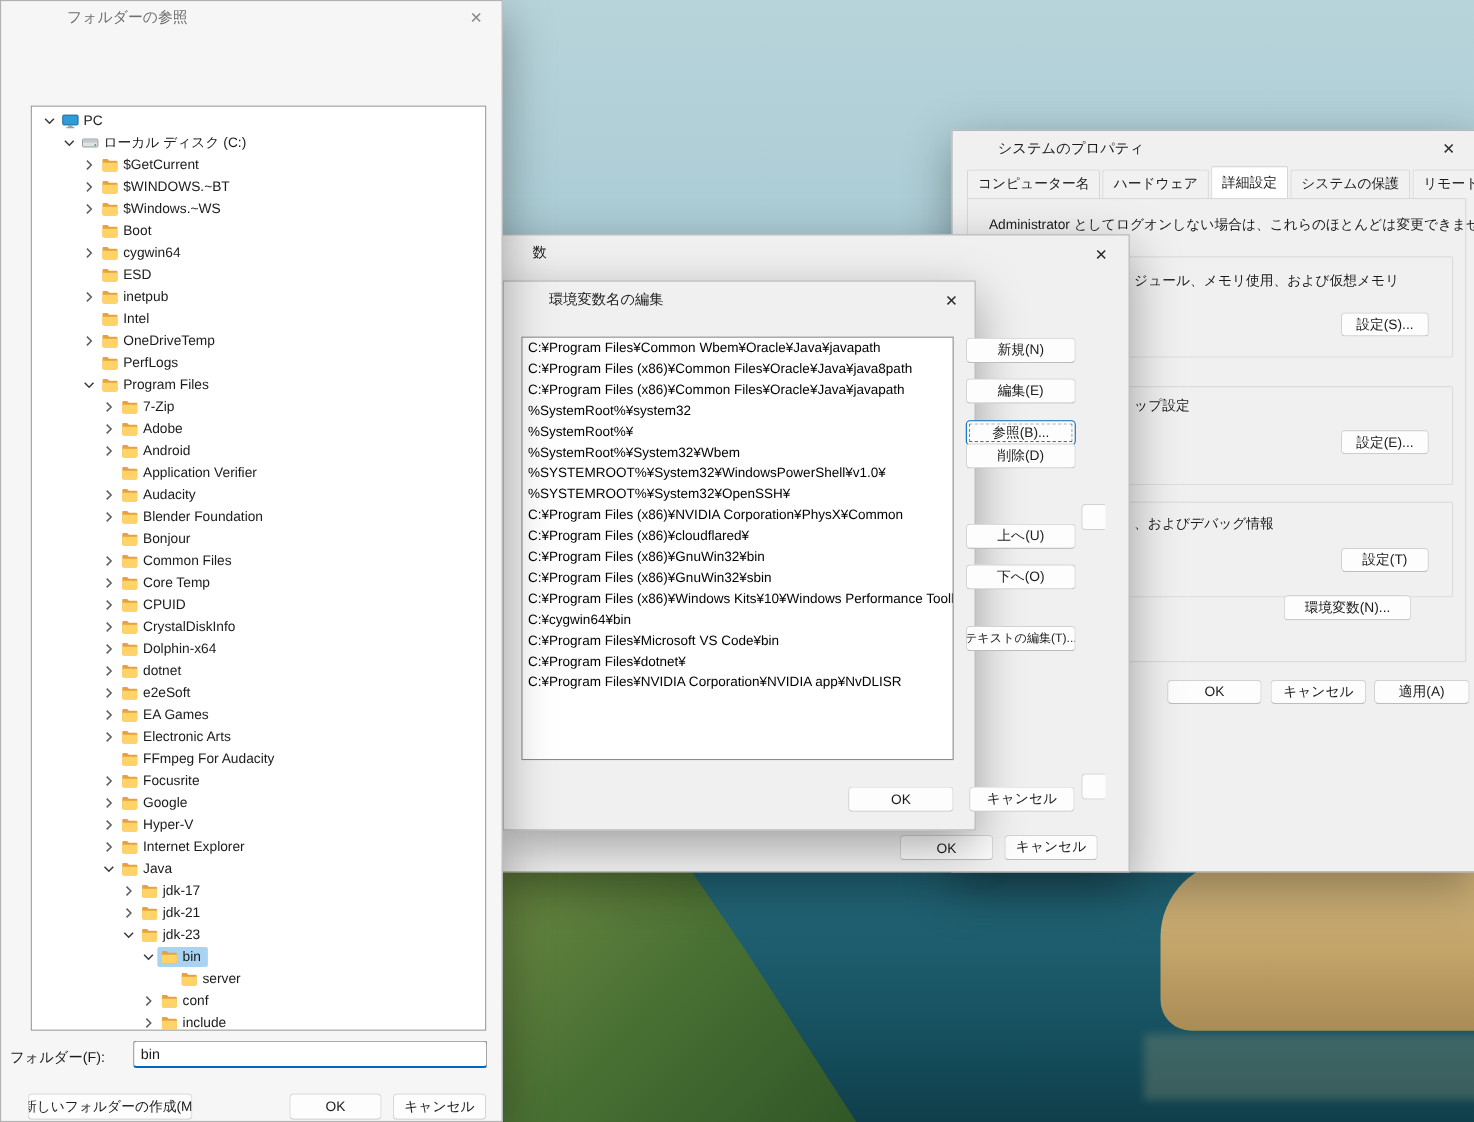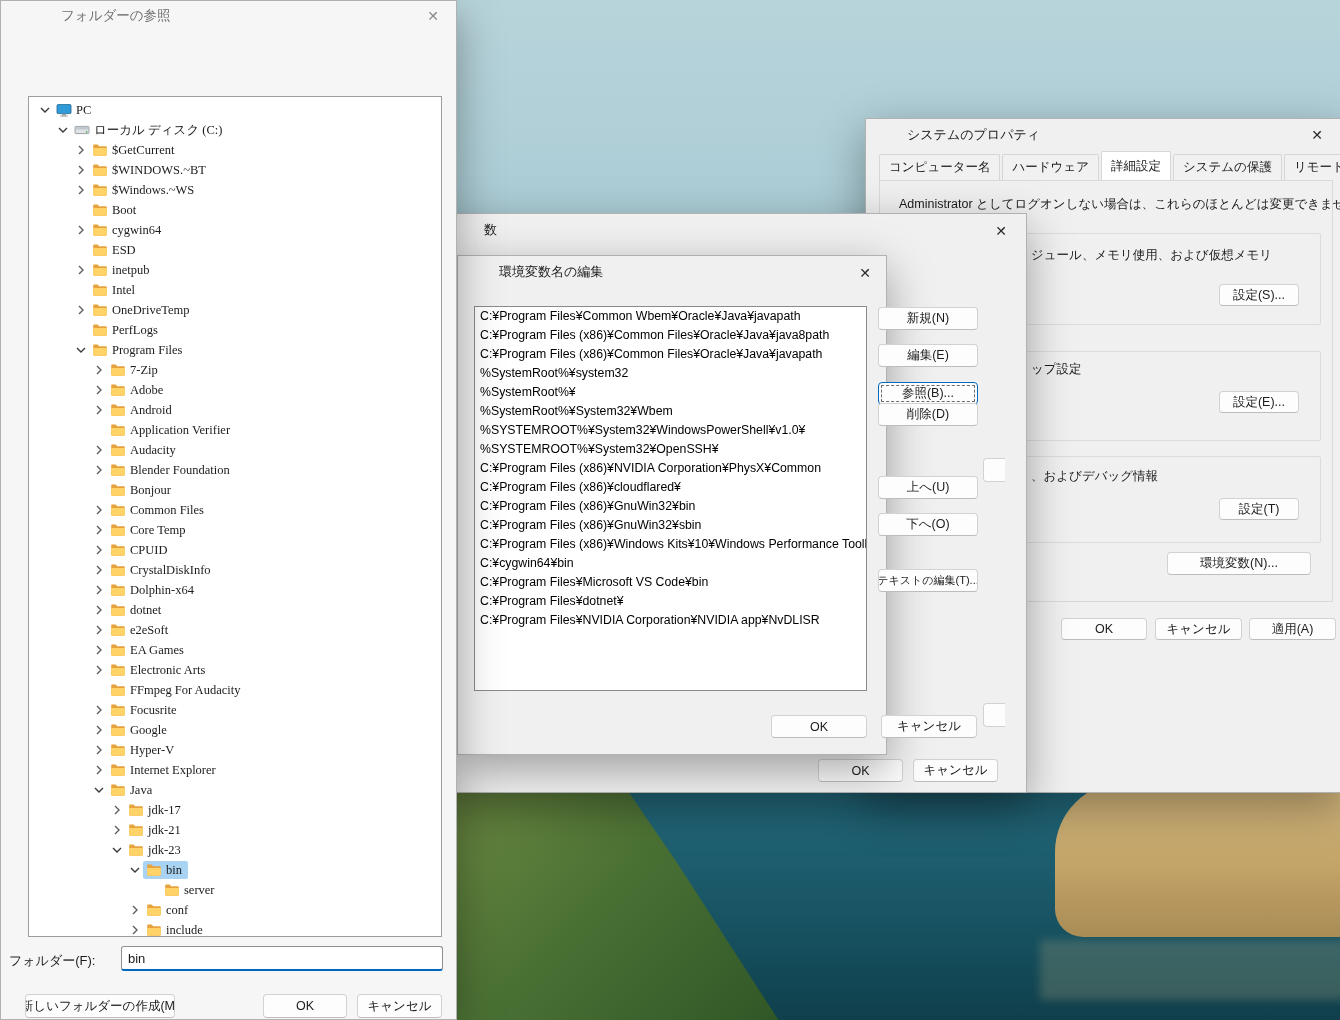--- a/index.html
+++ b/index.html
@@ -25,21 +25,21 @@
   .btn{position:absolute;display:flex;align-items:center;justify-content:center;
     background:#fdfdfd;border:1px solid #d2d2d2;border-bottom-color:#bdbdbd;border-radius:4px;
     font-size:12.5px;color:#1b1b1b;box-sizing:border-box;white-space:nowrap;overflow:hidden;}
   .btn.focus{border:1px solid #0067c0;outline:1px dashed #6a6a6a;outline-offset:-4px;}
   
   #browse{left:0;top:0;width:457px;height:1020px;background:#f6f6f6;z-index:40;}
   #browse .title{left:35px;top:6px;color:#6e6e6e;font-size:13.5px;}
   #browse .close{right:8px;top:4px;color:#8a8a8a;}
   #tree{position:absolute;left:27px;top:95px;width:414px;height:841px;background:#fff;
     border:1px solid #9d9d9d;overflow:hidden;padding-top:3px;box-sizing:border-box;}
-  .trow{height:20px;display:flex;align-items:center;white-space:nowrap;font-size:12.5px;color:#1b1b1b;font-family:Liberation Serif, serif;}
+  .trow{height:20px;display:flex;align-items:center;white-space:nowrap;font-size:12.5px;color:#1b1b1b;}
   .chev{width:16px;height:16px;display:inline-flex;align-items:center;justify-content:center;flex:0 0 16px;}
   .tsel{display:inline-flex;align-items:center;padding:1px 6px 1px 2px;border-radius:2px;}
   .tsel.sel{background:#a9d3f2;}
   .ticon{width:18px;height:16px;display:inline-flex;align-items:center;justify-content:center;flex:0 0 18px;}
   .tlabel{margin-left:3px;}
   #folder-label{position:absolute;left:8px;top:951px;font-size:13px;color:#1b1b1b;}
   #folder-input{position:absolute;left:120px;top:945px;width:322px;height:25px;border:1px solid #8f8f8f;
     border-bottom:2px solid #0067c0;border-radius:3px;background:#fff;font-size:13px;padding:0 6px;
     box-sizing:border-box;font-family:inherit;color:#1b1b1b;}
   
@@ -97,21 +97,21 @@
   <div class="btn" style="left:353px;top:165px;width:80px;height:22px;">設定(S)...</div>
 
   <div class="groupbox" style="left:25px;top:232px;width:428px;height:88px;"></div>
   <div class="frag" style="left:165px;top:242px;">ップ設定</div>
   <div class="btn" style="left:353px;top:272px;width:80px;height:22px;">設定(E)...</div>
 
   <div class="groupbox" style="left:25px;top:337px;width:428px;height:85px;"></div>
   <div class="frag" style="left:165px;top:349px;">、およびデバッグ情報</div>
   <div class="btn" style="left:353px;top:379px;width:80px;height:22px;">設定(T)</div>
 
-  <div class="btn" style="left:301px;top:433px;width:144px;height:23px;">環境変数(N)...</div>
+  <div class="btn" style="left:301px;top:422px;width:116px;height:23px;">環境変数(N)...</div>
 
   <div class="btn" style="left:195px;top:499px;width:86px;height:22px;">OK</div>
   <div class="btn" style="left:289px;top:499px;width:87px;height:22px;">キャンセル</div>
   <div class="btn" style="left:383px;top:499px;width:87px;height:22px;">適用(A)</div>
 </div>
 
 <div class="dialog" id="env">
   <span class="title">数</span>
   <span class="close">✕</span>
   <div class="frag-btn" style="left:542px;top:244px;width:21px;height:22px;"></div>

